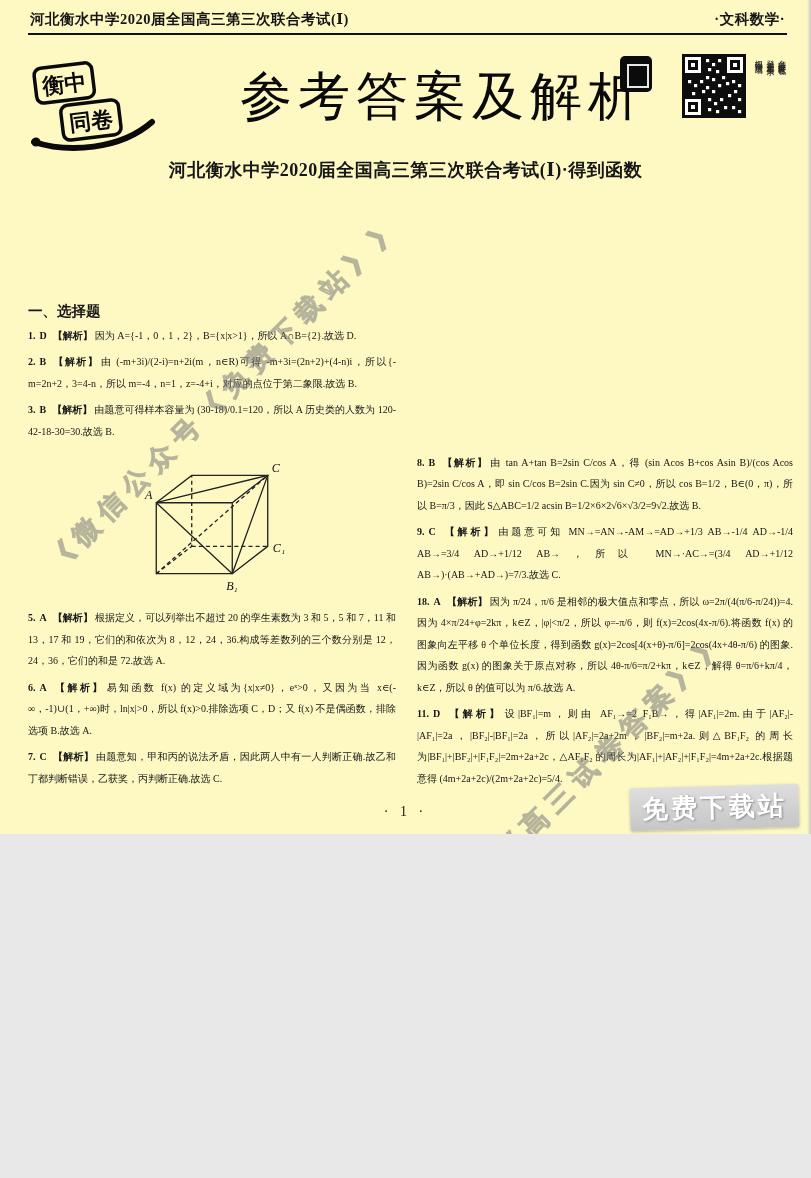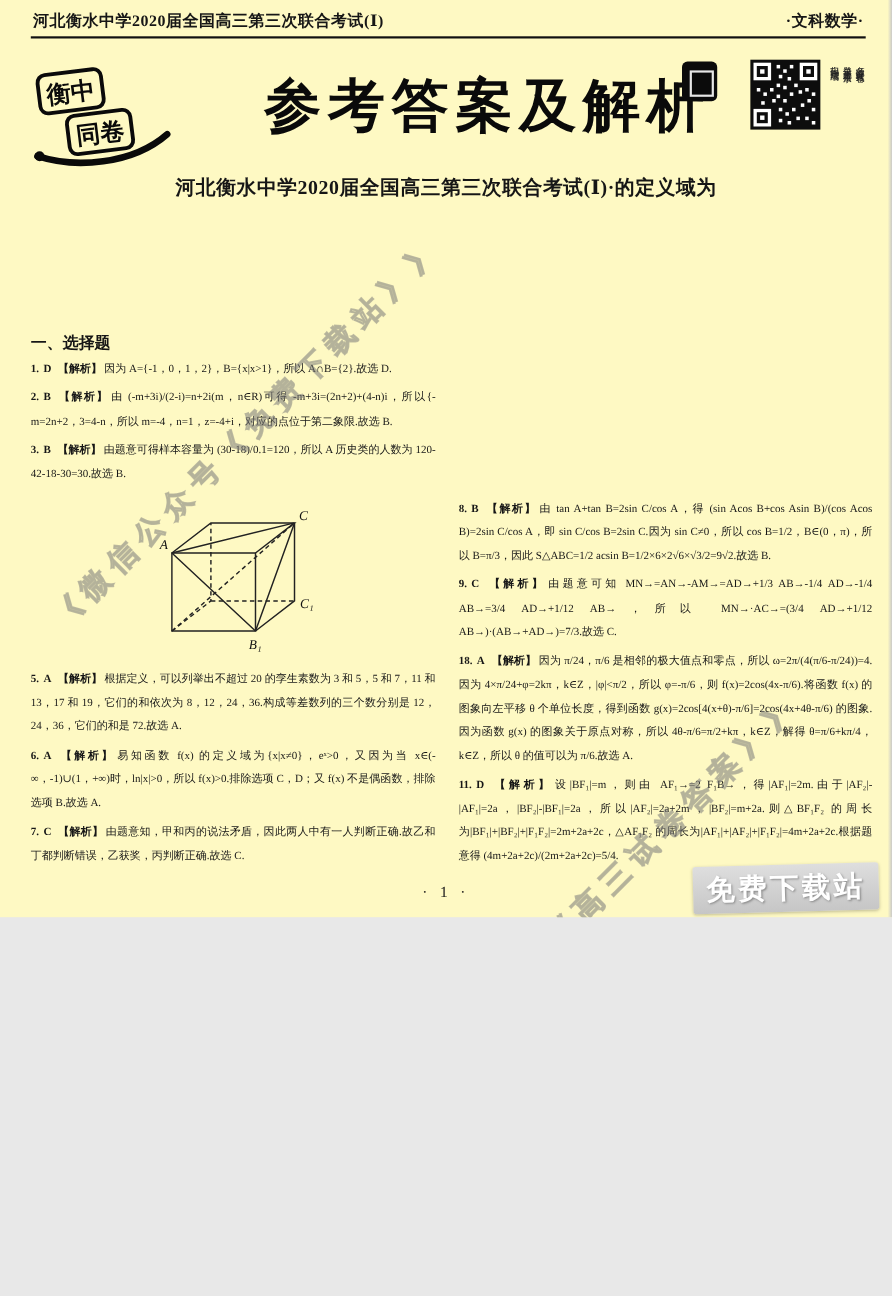--- a/index.html
+++ b/index.html
@@ -5,21 +5,21 @@
   html,body{margin:0;padding:0;background:#e8e8e8;}
   .page{position:relative;width:811px;height:834px;margin:0 auto;background:#fef9c3;
         font-family:"Liberation Serif","DejaVu Serif",serif;color:#161616;overflow:hidden;}
   
   .kopf{position:absolute;top:10px;left:30px;right:26px;display:flex;justify-content:space-between;
         font-size:14.5px;font-weight:bold;letter-spacing:.5px;}
   .rule{position:absolute;top:33px;left:28px;right:24px;height:2px;background:#101010;}
   
   .masthead{position:absolute;top:48px;left:28px;right:24px;height:118px;}
   .logo{position:absolute;left:0;top:6px;}
-  .big-title{position:absolute;left:212px;top:14px;margin:0;font-size:52px;font-weight:700;
+  .big-title{position:absolute;left:212px;top:14px;margin:0;font-size:52px;font-weight:400;
              font-family:"DejaVu Sans","Liberation Sans",sans-serif;letter-spacing:6px;color:#0a0a0a;}
   .seal{position:absolute;right:135px;top:8px;width:32px;height:36px;background:#0b0b0b;border-radius:5px;}
   .seal::after{content:"";position:absolute;left:7px;top:8px;width:18px;height:20px;border:2px solid #fff;opacity:.9;}
   .qr-wrap{position:absolute;right:0;top:6px;display:flex;gap:6px;}
   .qr{width:64px;height:64px;display:block;}
   .qr-caption{writing-mode:vertical-lr;text-orientation:upright;font-size:8px;line-height:1.45;
               height:78px;letter-spacing:1px;color:#222;}
   .qr-caption span{display:block;}
   
   .subtitle{position:absolute;top:158px;left:0;right:0;margin:0;text-align:center;
@@ -130,21 +130,21 @@
         </g>
       </svg>
       <div class="qr-caption">
         <span>扫码查询成绩，</span>
         <span>登录平台观看衡水</span>
         <span>名师讲评联考试卷</span>
       </div>
     </div>
   </div>
 
-  <h2 class="subtitle">河北衡水中学2020届全国高三第三次联合考试(Ⅰ)·的定义域为</h2>
+  <h2 class="subtitle">河北衡水中学2020届全国高三第三次联合考试(Ⅰ)·得到函数</h2>
 
   <main class="columns">
 
     <section class="col col-left">
       <h3 class="sec">一、选择题</h3>
 
       <p class="q">
         <span class="qnum">1.</span><span class="qans">D</span><span class="qtag">【解析】</span><span>因为 A={-1，0，1，2}，B={x|x&gt;1}，所以 A∩B={2}.故选 D.</span>
       </p>
       <p class="q">

